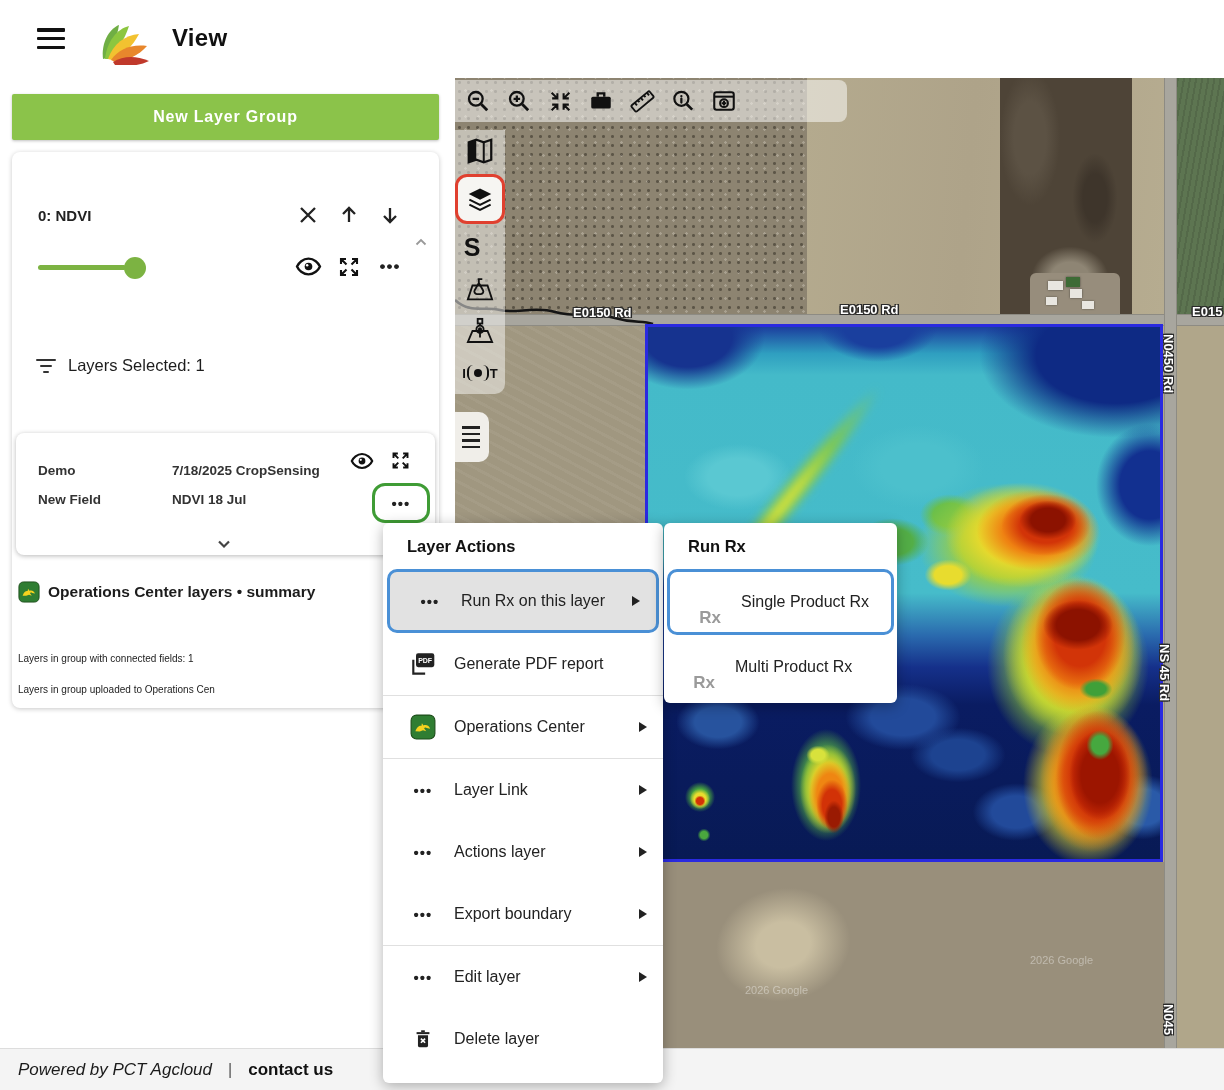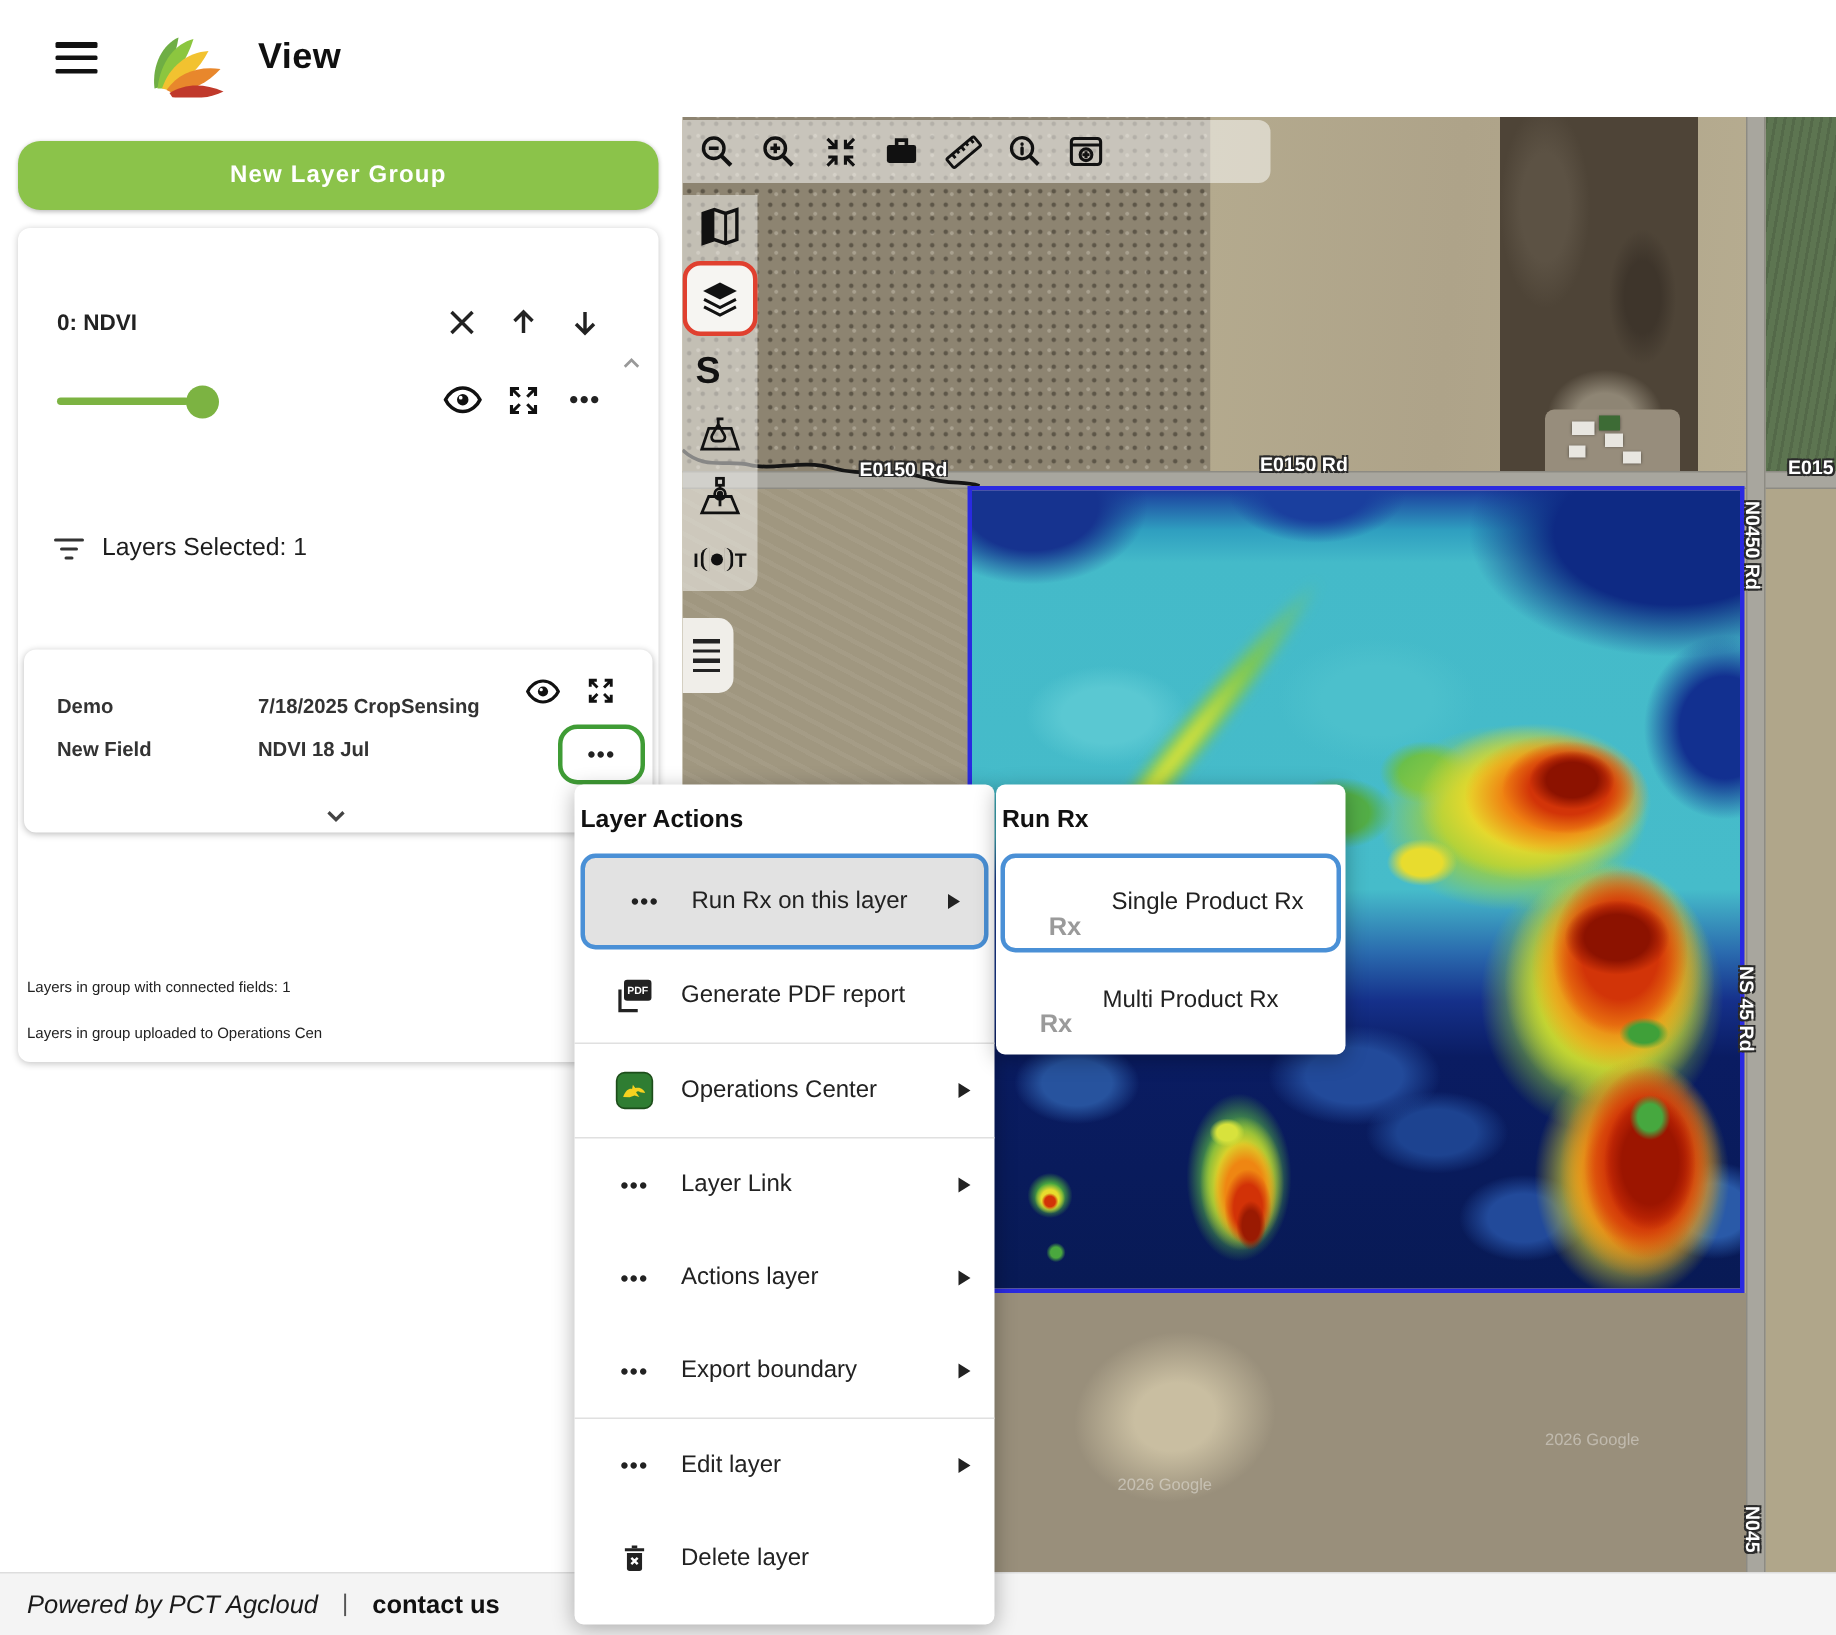--- a/index.html
+++ b/index.html
@@ -11,21 +11,21 @@
   .abs { position:absolute; }
 
   
   #header { left:0; top:0; width:1224px; height:78px; background:#fff; }
   .hamburger { left:37px; top:28px; width:28px; height:21px; display:flex; flex-direction:column; justify-content:space-between; cursor:pointer; }
   .hamburger span { display:block; height:3.5px; background:#111; border-radius:1px; }
   .app-title { left:172px; top:24px; font-size:24px; font-weight:700; color:#101010; letter-spacing:.3px; }
 
   
   .btn-new-group {
-    left:12px; top:94px; width:427px; height:46px; background:#8bc34a; border-radius:15px;
+    left:12px; top:94px; width:427px; height:46px; background:#8bc34a; border-radius:2px;
     color:#fff; font-size:16px; font-weight:700; letter-spacing:.8px;
     display:flex; align-items:center; justify-content:center; box-shadow:0 1px 3px rgba(0,0,0,.25); cursor:pointer;
   }
   .panel-card {
     left:12px; top:152px; width:427px; height:556px; background:#fff; border-radius:8px;
     box-shadow:0 1px 5px rgba(0,0,0,.22);
   }
   .group-name { left:38px; top:207px; font-size:15px; font-weight:700; color:#222; }
   .icon-btn { display:flex; align-items:center; justify-content:center; cursor:pointer; }
   .slider-track { left:38px; top:265px; width:88px; height:5px; background:#7cb342; border-radius:3px; }
@@ -174,21 +174,21 @@
     border-radius:0 10px 10px 0; display:flex; flex-direction:column; justify-content:center; gap:4px; padding-left:7px; cursor:pointer;
   }
   .drag-handle i { width:18px; height:2.5px; background:#222; display:block; }
 
   
   .menu-card {
     background:#fff; border-radius:6px; box-shadow:0 3px 14px rgba(0,0,0,.3); z-index:10;
   }
   #layer-actions { left:383px; top:523px; width:280px; height:560px; }
   #run-rx { left:664px; top:523px; width:233px; height:180px; }
-  .menu-title { height:46px; display:flex; align-items:center; padding-left:4px; font-size:16.5px; font-weight:700; color:#111; }
+  .menu-title { height:46px; display:flex; align-items:center; padding-left:24px; font-size:16.5px; font-weight:700; color:#111; }
   .menu-item { height:62px; display:flex; align-items:center; cursor:pointer; }
   .menu-item .mi-icon { width:40px; margin-left:20px; display:flex; align-items:center; justify-content:center; }
   .menu-item .mi-label { margin-left:11px; font-size:16px; color:#222; }
   .menu-item .mi-arrow { margin-left:auto; margin-right:16px; width:0; height:0;
     border-left:8px solid #222; border-top:5.5px solid transparent; border-bottom:5.5px solid transparent; }
   .menu-item.highlight {
     background:#e2e2e2; border:3.5px solid #4a90d6; border-radius:10px; margin:0 4px; height:64px;
   }
   .menu-divider { height:1px; background:#e0e0e0; margin:0; }
   .rx-glyph { font-size:17px; font-weight:700; color:#9a9a9a;margin-top:32px; }
@@ -443,20 +443,27 @@
   </div>
   <div class="dots-highlight abs">
     <span class="dots-glyph">•••</span>
   </div>
   <div class="icon-btn abs" style="left:213px;top:535px;width:22px;height:18px">
     <svg width="20" height="20" viewBox="0 0 24 24" stroke="#444" stroke-width="2.6" fill="none">
         <path d="M6 9l6 6 6-6"></path>
       </svg>
   </div>
 
+  <div class="summary-row abs">
+    <svg width="22" height="22" viewBox="0 0 24 24">
+      <rect x="1" y="1" width="22" height="22" rx="5" fill="#2f7d32" stroke="#1d4d1a"></rect>
+      <path d="M5 16 C6.5 11.5 9 10.5 10.5 11 L11 8.5 L12.5 10.5 C15.5 9.5 18 11.5 18.5 13.5 L15.5 13 C14.5 12.2 13.5 12.4 13 13.2 L15 16 L12 15 L9 16.2 Z" fill="#f5d21f"></path>
+    </svg>
+    <span class="summary-title">Operations Center layers • summary</span>
+  </div>
   <div class="summary-line abs" style="top:653px">Layers in group with connected fields: 1</div>
   <div class="summary-line abs" style="top:684px">Layers in group uploaded to Operations Cen</div>
 
   <div id="layer-actions" class="menu-card abs">
     <div class="menu-title">Layer Actions</div>
 
     <div class="menu-item highlight">
       <span class="mi-icon dots-glyph">•••</span>
       <span class="mi-label">Run Rx on this layer</span>
       <span class="mi-arrow"></span>

